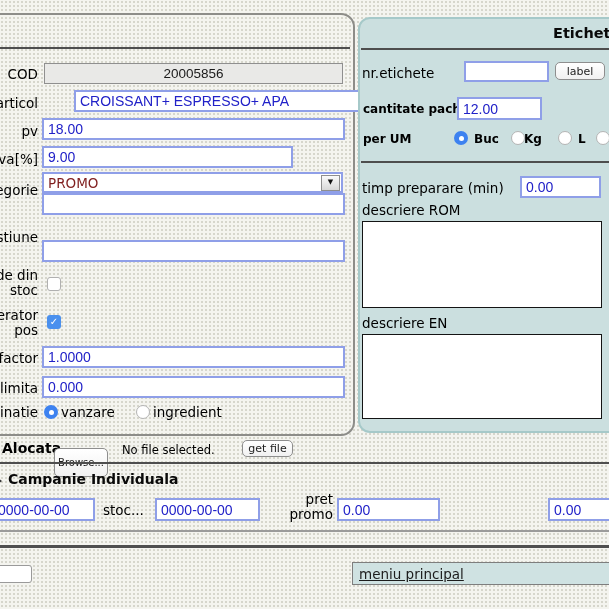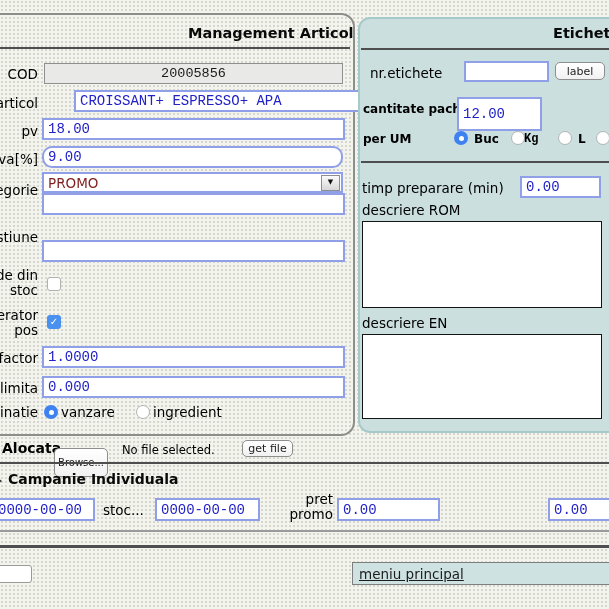--- a/index.html
+++ b/index.html
@@ -21,21 +21,21 @@
   }
   .title { position:absolute; font-weight:bold; font-size:14.5px; color:#0a0a0a; white-space:nowrap; }
   .hline { position:absolute; height:2px; background:#4e4e4e; }
   .hline.light { background:#9b9b9b; }
   .lbl { position:absolute; font-size:13.5px; line-height:15px; color:#000; white-space:nowrap; }
   .lbl.wrap { white-space:normal; text-align:right; }
   .lbl.bold { font-weight:bold; font-size:12px; }
   .inp {
     position:absolute; box-sizing:border-box; height:22px;
     border:2px solid #8f9fe8; background:#fff; color:#2121c8;
-    font-size:14px; font-family:Liberation Mono, monospace; padding:0 4px; outline:none;
+    font-size:14px; font-family:Liberation Sans, sans-serif; padding:0 4px; outline:none;
   }
   .inp.gray {
     border:1px solid #8f8f8f; background:#e9e9e7; color:#1a1a1a;
     text-align:center; font-size:13.5px; height:21px;
   }
   .sel {
     position:absolute; box-sizing:border-box; height:21px;
     border:2px solid #8f9fe8; background:#fff; cursor:default;
   }
   .sel-text { position:absolute; left:4px; top:1px; font-size:13.5px; color:#7f1d1d; white-space:nowrap; }
@@ -69,34 +69,33 @@
     position:absolute; left:-6px; top:475px; width:0; height:0;
     border-left:8px solid #333; border-top:6px solid transparent; border-bottom:6px solid transparent;
   }
 </style>
 </head>
 <body>
 
 <div class="screen">
 
   <div class="panel-left"></div>
-  <div class="title" style="left:188px; top:25px;">Management Articol</div>
   <div class="hline" style="left:0; top:47px; width:350px;"></div>
 
   <div class="lbl" style="left:-40px; top:67px; width:78px; text-align:right;">COD</div>
   <input class="inp gray" style="left: 44px; top: 63px; width: 299px;" readonly="" value="20005856">
 
   <div class="lbl" style="left:-40px; top:96px; width:78px; text-align:right;">articol</div>
   <input class="inp" style="left: 42px; top: 90px; width: 303px; margin-left: 32px;" value="CROISSANT+ ESPRESSO+ APA">
 
   <div class="lbl" style="left:-40px; top:124px; width:78px; text-align:right;">pv</div>
   <input class="inp" style="left: 42px; top: 118px; width: 303px;" value="18.00">
 
   <div class="lbl" style="left:-40px; top:152px; width:78px; text-align:right;">tva[%]</div>
-  <input class="inp" style="left: 42px; top: 146px; width: 301px; border-radius: 10px;" value="9.00">
+  <input class="inp" style="left: 42px; top: 146px; width: 251px;" value="9.00">
 
   <div class="lbl" style="left:-40px; top:183px; width:78px; text-align:right;">categorie</div>
   <div class="sel" style="left:42px; top:172px; width:301px;">
     <span class="sel-text">PROMO</span>
     <span class="sel-arrow"></span>
   </div>
   <input class="inp" style="left: 42px; top: 193px; width: 303px;">
 
   <div class="lbl" style="left:-40px; top:230px; width:78px; text-align:right;">gestiune</div>
   <input class="inp" style="left: 42px; top: 240px; width: 303px;">
@@ -116,32 +115,32 @@
   <div class="lbl" style="left:-40px; top:405px; width:78px; text-align:right;">destinatie</div>
   <div class="rad on" style="left:44px; top:405px;"></div>
   <div class="lbl" style="left:61px; top:405px;">vanzare</div>
   <div class="rad off" style="left:136px; top:405px;"></div>
   <div class="lbl" style="left:153px; top:405px;">ingredient</div>
 
   <div class="panel-teal"></div>
   <div class="title" style="left:553px; top:25px;">Etichete</div>
   <div class="hline" style="left:361px; top:48px; width:248px;"></div>
 
-  <div class="lbl" style="left:370px; top:66px;text-align:right;">nr.etichete</div>
+  <div class="lbl" style="left:362px; top:66px;text-align:right;">nr.etichete</div>
   <input class="inp" style="left: 464px; top: 61px; width: 85px; height: 21px;" value="">
   <button class="btn" style="left:555px; top:62px; width:50px; height:18px;">label</button>
 
   <div class="lbl bold" style="left:363px; top:102px;">cantitate pachet</div>
-  <input class="inp" style="left: 457px; top: 97px; width: 85px; height: 34px;" value="12.00">
+  <input class="inp" style="left: 457px; top: 97px; width: 85px; height: 23px;" value="12.00">
 
   <div class="lbl bold" style="left:363px; top:132px;">per UM</div>
   <div class="rad on" style="left:454px; top:131px;"></div>
   <div class="lbl bold" style="left:474px; top:132px;">Buc</div>
   <div class="rad off" style="left:511px; top:131px;"></div>
-  <div class="lbl bold" style="left:524px; top:132px;font-family:Liberation Mono, monospace;">Kg</div>
+  <div class="lbl bold" style="left:524px; top:132px;">Kg</div>
   <div class="rad off" style="left:558px; top:131px;"></div>
   <div class="lbl bold" style="left:578px; top:132px;">L</div>
   <div class="rad off" style="left:596px; top:131px;"></div>
 
   <div class="hline" style="left:361px; top:161px; width:248px;"></div>
 
   <div class="lbl" style="left:362px; top:181px;">timp preparare (min)</div>
   <input class="inp" style="left: 520px; top: 176px; width: 81px;" value="0.00">
 
   <div class="lbl" style="left:362px; top:203px;">descriere ROM</div>

